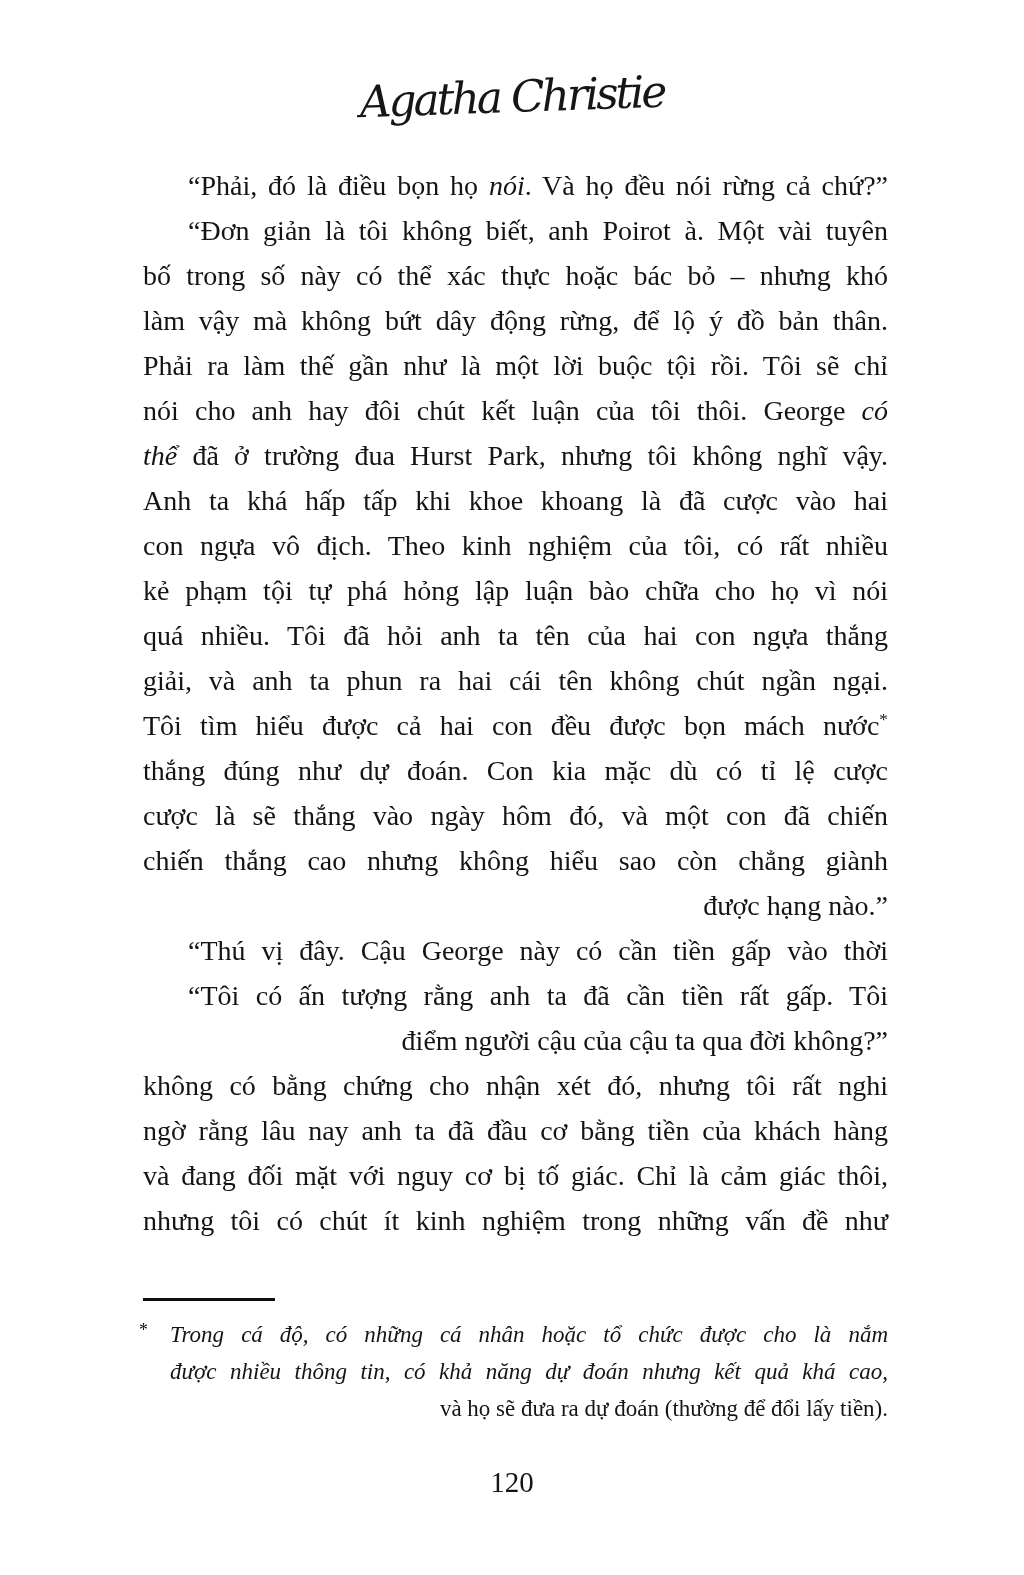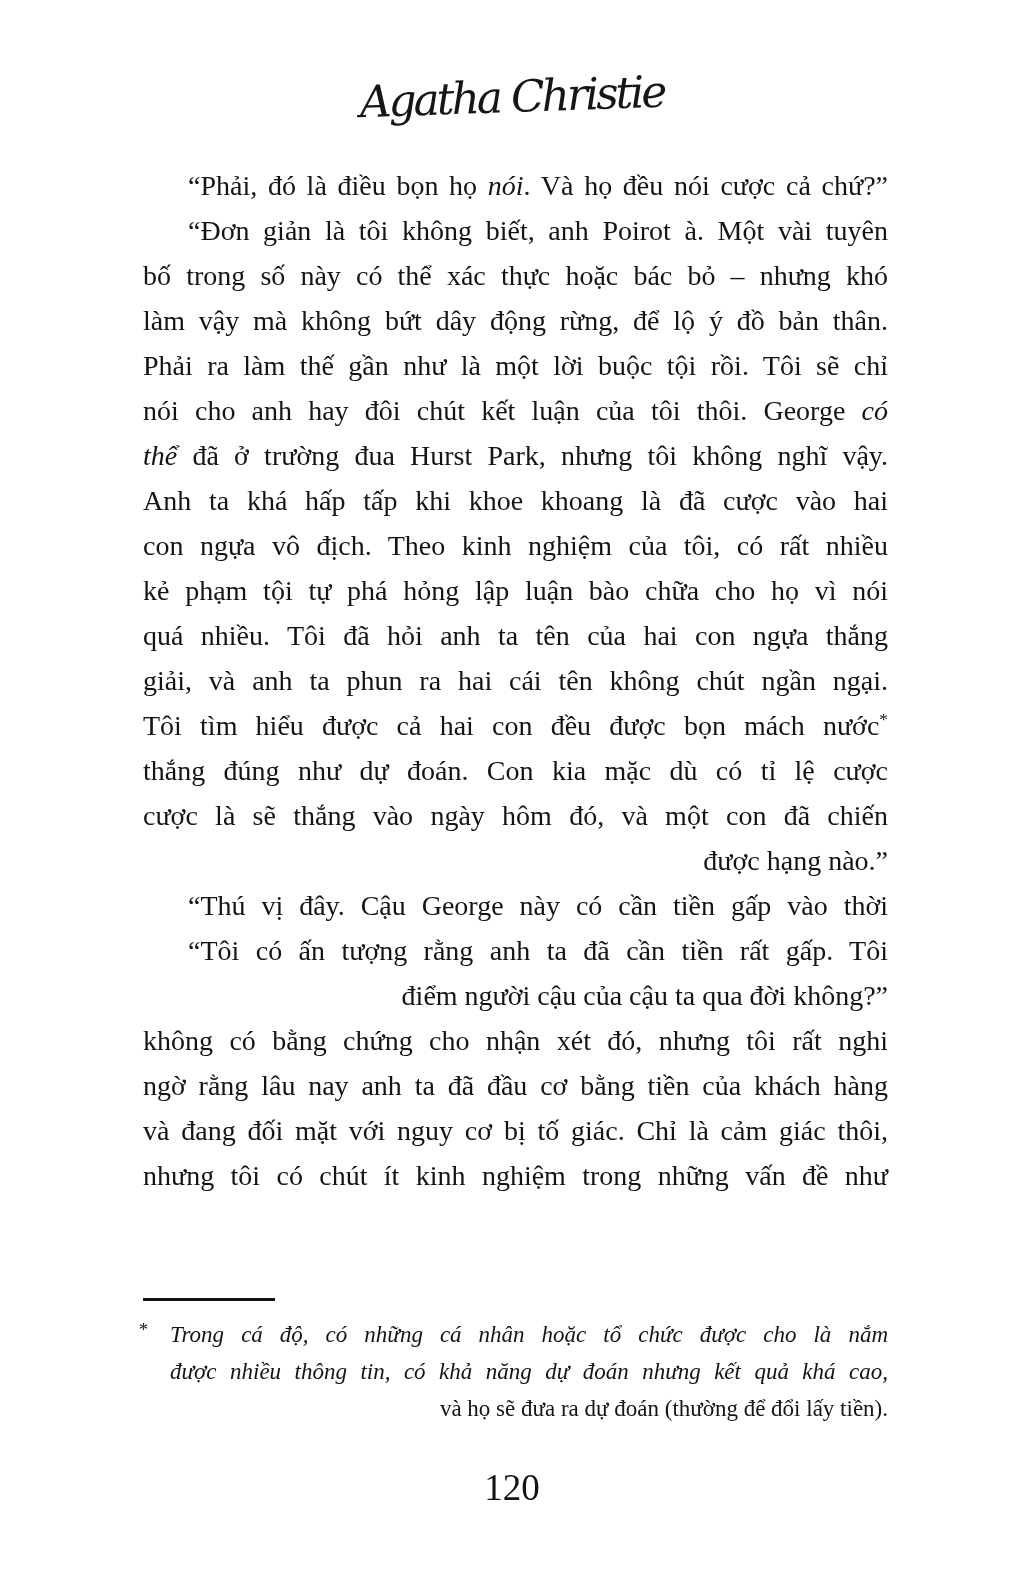--- a/index.html
+++ b/index.html
@@ -69,50 +69,51 @@
     top: -4px;
     font-size: 18px;
   }
   
   .page-number {
     position: absolute;
     top: 1466px;
     left: 0;
     width: 100%;
     text-align: center;
-    font-size: 37px;
+    font-size: 29px;
   }
 </style>
 </head>
 <body>
 
 <div class="page">
 
   <div class="sig-wrap">
     <svg width="400" height="72" viewBox="0 0 400 72">
       <text x="200" y="50" text-anchor="middle" font-size="44" class="sig-text">Agatha Christie</text>
     </svg>
   </div>
 
   <div class="body-text" id="body-text">
-      <div class="line j ind"><span>“Phải, đó là điều bọn họ </span><span class="it">nói</span><span>. Và họ đều nói cược cả chứ?”</span></div>
+      <div class="line j ind"><span>“Phải, đó là điều bọn họ </span><span class="it">nói</span><span>. Và họ đều nói rừng cả chứ?”</span></div>
       <div class="line j ind"><span>“Đơn giản là tôi không biết, anh Poirot à. Một vài tuyên</span></div>
       <div class="line j"><span>bố trong số này có thể xác thực hoặc bác bỏ – nhưng khó</span></div>
       <div class="line j"><span>làm vậy mà không bứt dây động rừng, để lộ ý đồ bản thân.</span></div>
       <div class="line j"><span>Phải ra làm thế gần như là một lời buộc tội rồi. Tôi sẽ chỉ</span></div>
       <div class="line j"><span>nói cho anh hay đôi chút kết luận của tôi thôi. George </span><span class="it">có</span></div>
       <div class="line j"><span class="it">thể</span><span> đã ở trường đua Hurst Park, nhưng tôi không nghĩ vậy.</span></div>
       <div class="line j"><span>Anh ta khá hấp tấp khi khoe khoang là đã cược vào hai</span></div>
       <div class="line j"><span>con ngựa vô địch. Theo kinh nghiệm của tôi, có rất nhiều</span></div>
       <div class="line j"><span>kẻ phạm tội tự phá hỏng lập luận bào chữa cho họ vì nói</span></div>
       <div class="line j"><span>quá nhiều. Tôi đã hỏi anh ta tên của hai con ngựa thắng</span></div>
       <div class="line j"><span>giải, và anh ta phun ra hai cái tên không chút ngần ngại.</span></div>
       <div class="line j"><span>Tôi tìm hiểu được cả hai con đều được bọn mách nước</span><span class="sup">*</span></div>
       <div class="line j"><span>thắng đúng như dự đoán. Con kia mặc dù có tỉ lệ cược</span></div>
       <div class="line j"><span>cược là sẽ thắng vào ngày hôm đó, và một con đã chiến</span></div>
+      <div class="line j"><span>chiến thắng cao nhưng không hiểu sao còn chẳng giành</span></div>
       <div class="line"><span>được hạng nào.”</span></div>
       <div class="line j ind"><span>“Thú vị đây. Cậu George này có cần tiền gấp vào thời</span></div>
       <div class="line j ind"><span>“Tôi có ấn tượng rằng anh ta đã cần tiền rất gấp. Tôi</span></div>
       <div class="line"><span>điểm người cậu của cậu ta qua đời không?”</span></div>
       <div class="line j"><span>không có bằng chứng cho nhận xét đó, nhưng tôi rất nghi</span></div>
       <div class="line j"><span>ngờ rằng lâu nay anh ta đã đầu cơ bằng tiền của khách hàng</span></div>
       <div class="line j"><span>và đang đối mặt với nguy cơ bị tố giác. Chỉ là cảm giác thôi,</span></div>
       <div class="line j"><span>nhưng tôi có chút ít kinh nghiệm trong những vấn đề như</span></div>
     </div>
 

